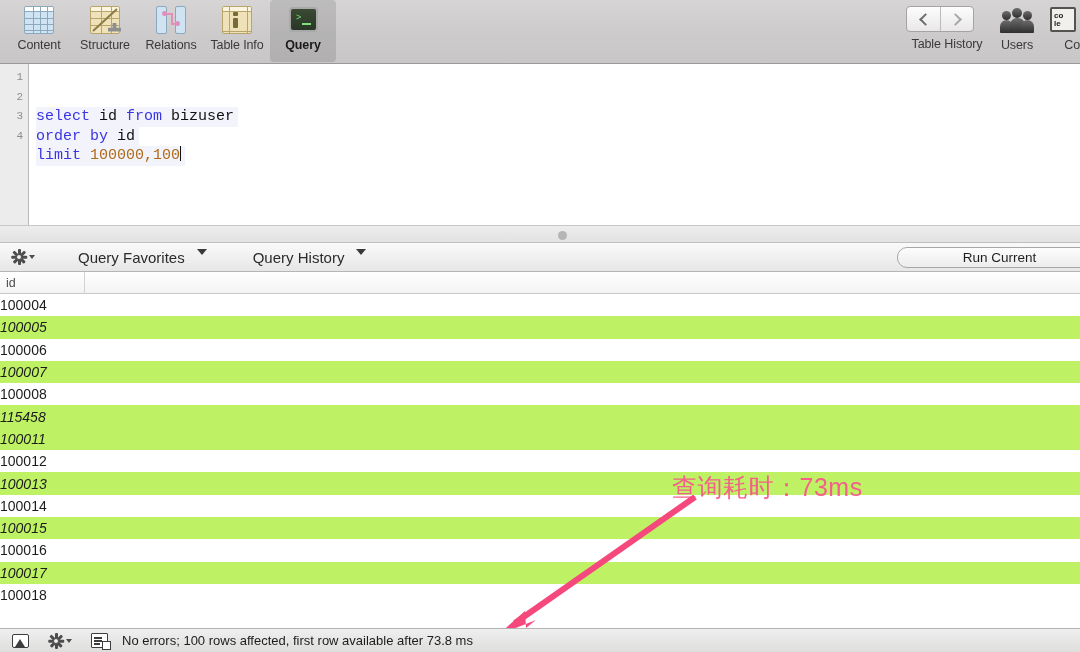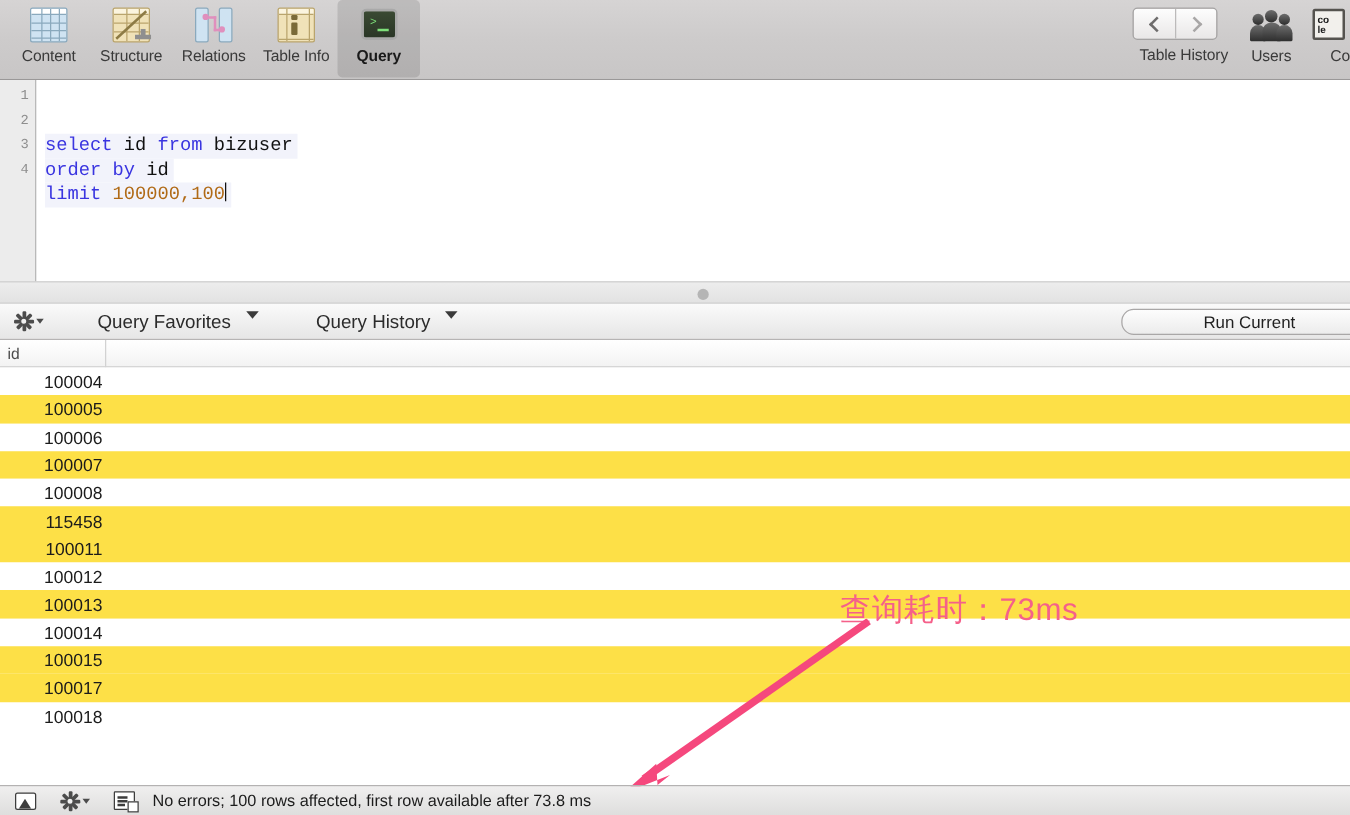--- a/index.html
+++ b/index.html
@@ -144,23 +144,23 @@
   .results { position:absolute; left:0; top:272px; width:1080px; height:356px; background:#fff; overflow:hidden; }
   .colhead {
     height:22px; background:linear-gradient(to bottom,#ffffff,#f3f3f3);
     border-bottom:1px solid #c9c9c9; display:flex; align-items:center;
   }
   .colhead .c1 { width:85px; padding-left:6px; font-size:12.5px; color:#4b4b4b;
                  border-right:1px solid #d2d2d2; height:22px; display:flex; align-items:center; }
   .colhead .c2 { flex:1; }
   .rows { position:relative; }
   .row { height:22.3px; display:flex; align-items:center; }
-  .row.odd { background:#fde047; }
+  .row.odd { background:#bef264;font-style:italic; }
   .row.even { background:#ffffff; }
-  .row .cell { width:85px; text-align:right; padding-right:3px;
+  .row .cell { width:85px; padding-right:3px;
                font-size:14px; color:#1b1b1b; font-family:"Liberation Sans",sans-serif; }
 
   
   .anno-text {
     position:absolute; left:672px; top:471px;
     font-size:25px; color:#f5608a; white-space:nowrap;
     font-family:"Liberation Sans", sans-serif; letter-spacing:0.5px;
   }
   .anno-arrow { position:absolute; left:480px; top:495px; width:230px; height:150px; pointer-events:none; }
 
@@ -376,20 +376,23 @@
         </div>
         <div class="row odd">
           <div class="cell">100013</div>
         </div>
         <div class="row even">
           <div class="cell">100014</div>
         </div>
         <div class="row odd">
           <div class="cell">100015</div>
         </div>
+        <div class="row even">
+          <div class="cell">100016</div>
+        </div>
         <div class="row odd">
           <div class="cell">100017</div>
         </div>
         <div class="row even">
           <div class="cell">100018</div>
         </div>
       </div>
   </div>
 
   <div class="anno-text">查询耗时：73ms</div>

